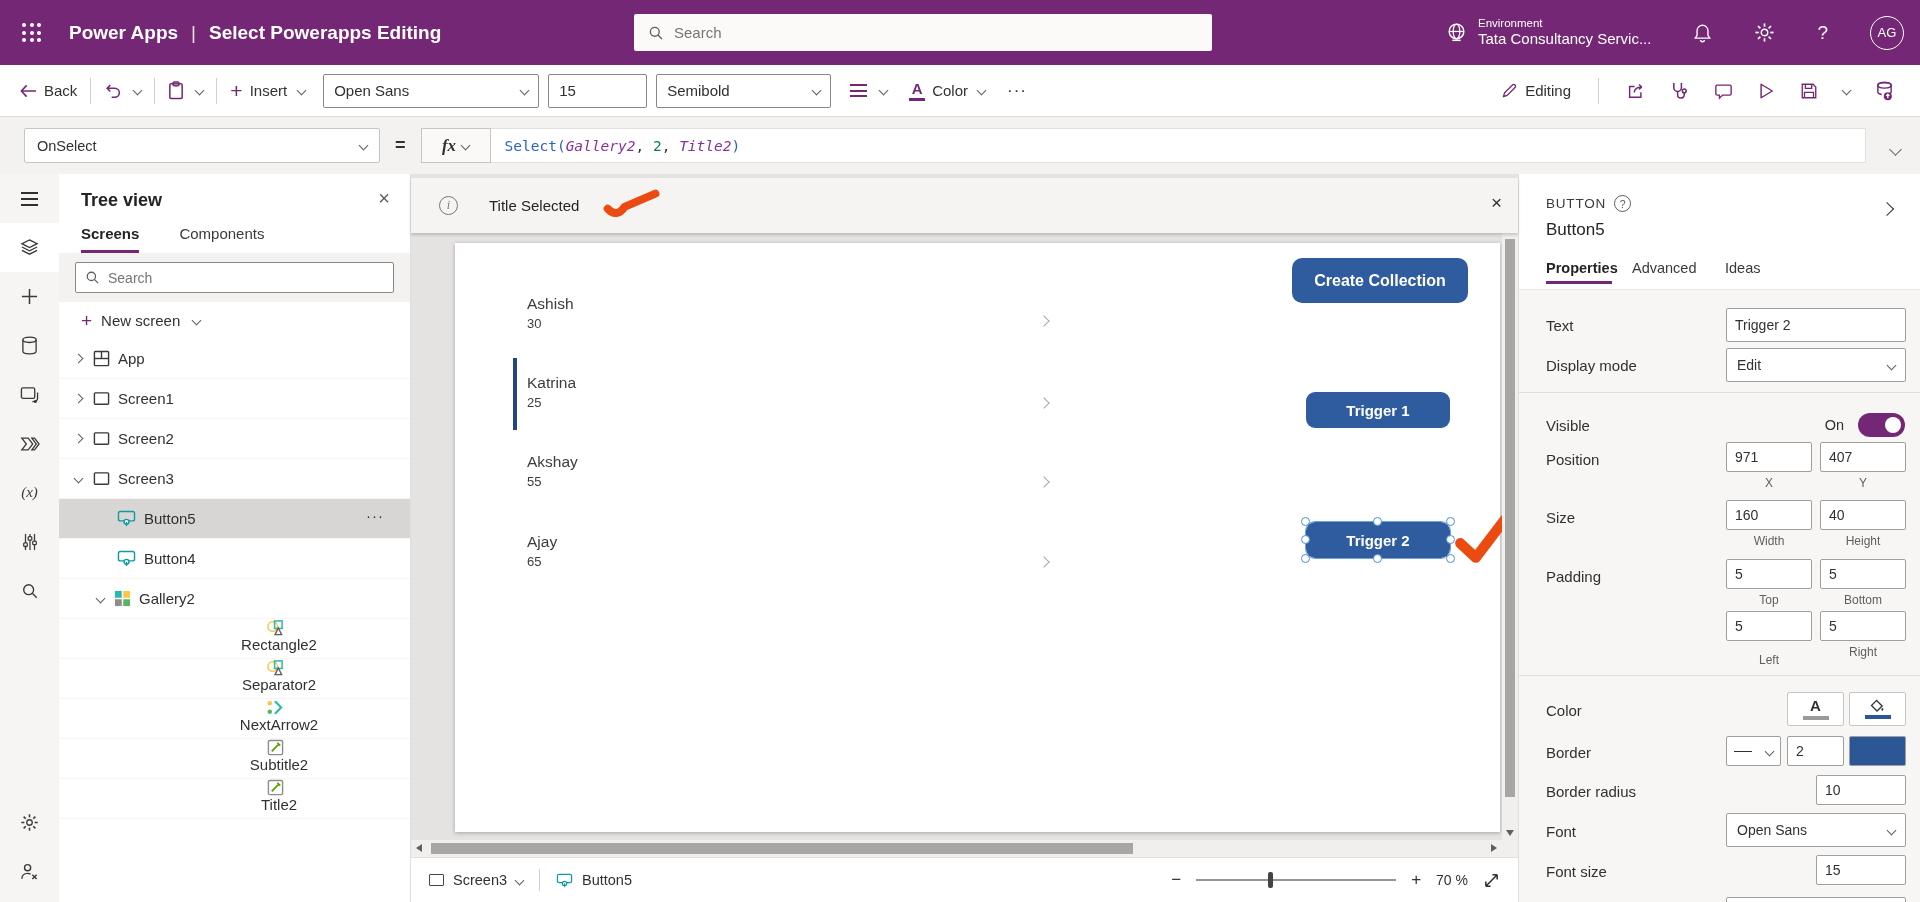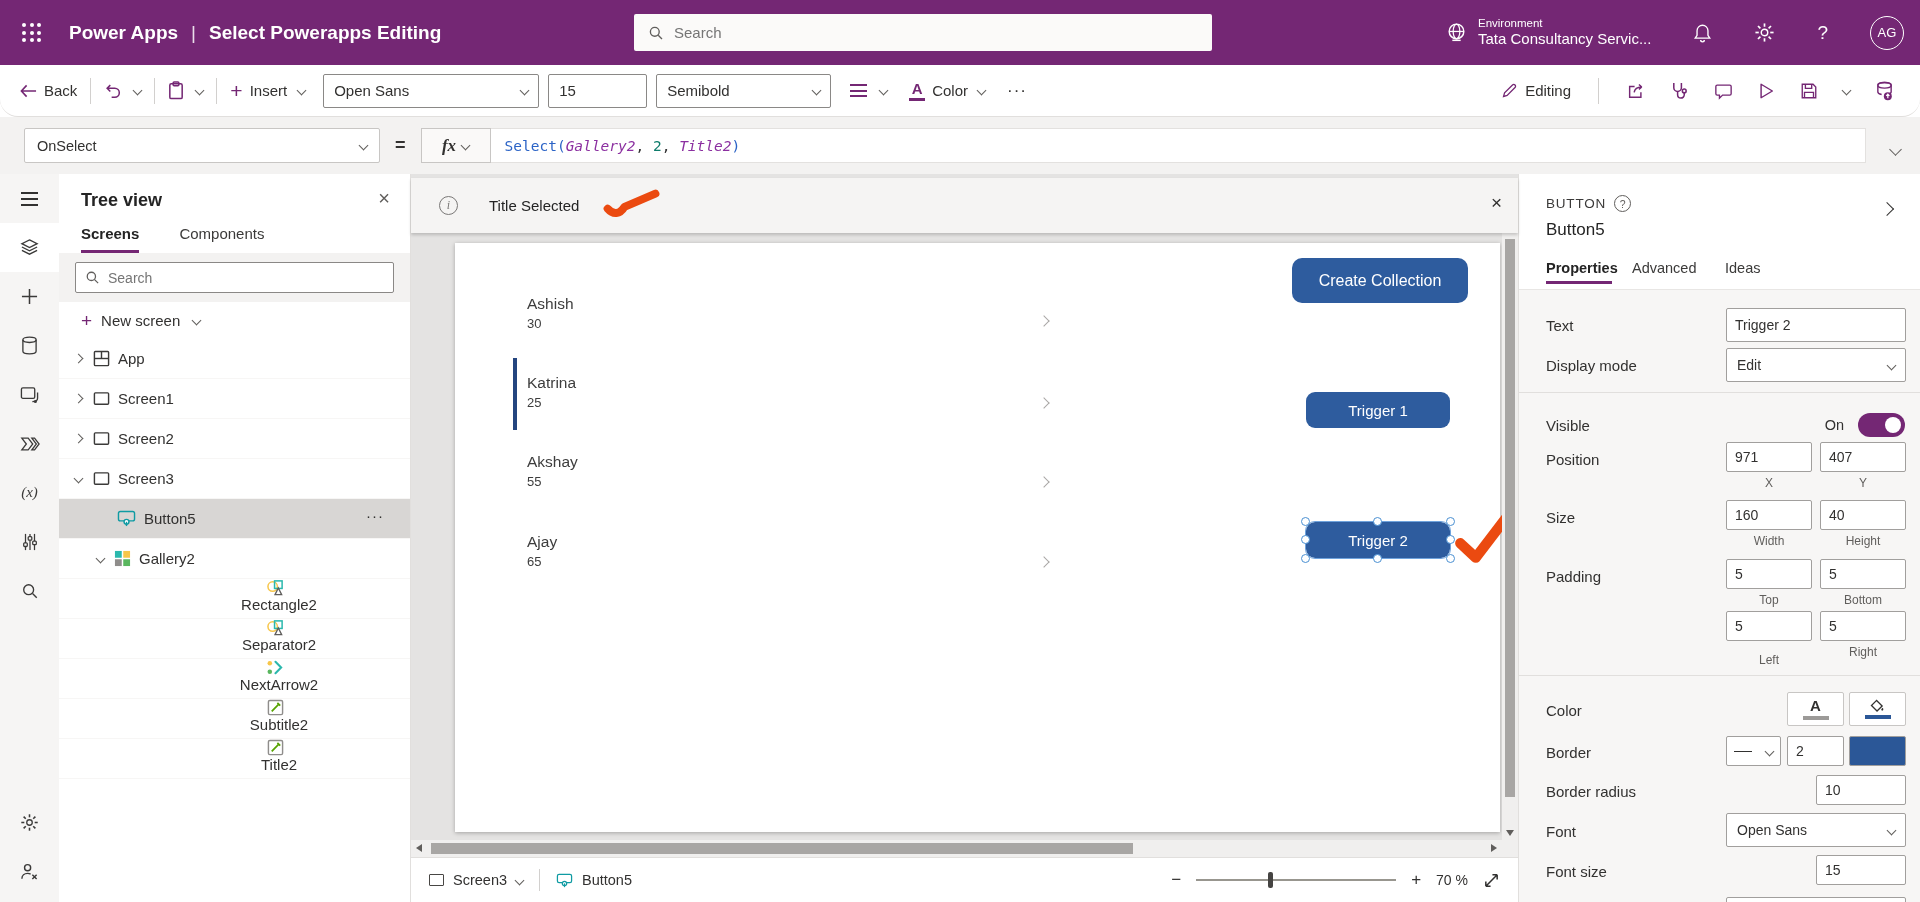--- a/index.html
+++ b/index.html
@@ -25,21 +25,21 @@
   .hdr-right { margin-left:auto; display:flex; align-items:center; gap:42px; margin-right:16px; }
   .env { display:flex; align-items:center; gap:10px; cursor:pointer; }
   .env-txt { display:flex; flex-direction:column; line-height:1.25; }
   .env-lbl { font-size:11.5px; }
   .env-name { font-size:15px; }
   .hdr-btn { cursor:pointer; display:flex; align-items:center; justify-content:center; }
   .help-glyph { font-size:19px; font-weight:400; }
   .avatar { width:34px; height:34px; border:1.6px solid #fff; border-radius:50%; font-size:13px; display:flex; align-items:center; justify-content:center; cursor:pointer; }
 
   
-  .tb { height:52px; background:#fff; border-bottom:1px solid #e1dfdd; display:flex; align-items:center; font-size:15px; flex:0 0 auto;border-radius:18px; }
+  .tb { height:52px; background:#fff; border-bottom:1px solid #e1dfdd; display:flex; align-items:center; font-size:15px; flex:0 0 auto; }
   .tb .grp { display:flex; align-items:center; }
   .tb .it { display:flex; align-items:center; gap:7px; cursor:pointer; color:#323130; }
   .tb .purple { color:#742774; }
   .tb .div { width:1px; height:26px; background:#d2d0ce; margin:0 13px; }
   .tb .box { height:34px; border:1px solid #8a8886; border-radius:2px; background:#fff; display:flex; align-items:center; padding:0 10px; justify-content:space-between; cursor:pointer; }
   .tb input.box { cursor:text; font-size:15px; color:#323130; font-family:"Liberation Sans",sans-serif; outline:none; }
   .tb-right { margin-left:auto; display:flex; align-items:center; gap:25px; margin-right:26px; }
   .alines { display:flex; flex-direction:column; gap:3.5px; }
   .alines i { width:17px; height:2px; background:#742774; display:block; }
   .acolor { display:flex; flex-direction:column; align-items:center; line-height:1; }
@@ -99,21 +99,21 @@
   
   .cvs { flex:1; background:#e4e3e2; display:flex; flex-direction:column; min-width:0; position:relative; }
   .notify { margin-top:4px; height:55px; background:#f5f4f3; box-shadow:0 2px 3px rgba(0,0,0,.18); display:flex; align-items:center; position:relative; z-index:3; }
   .notify .info { margin-left:28px; width:19px; height:19px; border:1.4px solid #7a7877; border-radius:50%; color:#7a7877; font-size:12px; display:flex; align-items:center; justify-content:center; font-family:"Liberation Serif",serif; font-style:italic; }
   .notify .ntxt { margin-left:31px; font-size:15px; color:#242424; }
   .notify .ncheck { margin-left:24px; margin-top:-4px; }
   .notify .nclose { position:absolute; right:16px; top:15px; font-size:19px; color:#323130; cursor:pointer; line-height:1; }
   .viewport { flex:1; position:relative; overflow:hidden; }
   .page { position:absolute; left:44px; top:10px; width:1045px; height:589px; background:#fff; box-shadow:0 1px 4px rgba(0,0,0,.28); }
 
-  .btn-blue { position:absolute; background:#2e5c9e; color:#fff; display:flex; align-items:center; justify-content:center; font-weight:400; cursor:pointer;text-align:right; }
+  .btn-blue { position:absolute; background:#2e5c9e; color:#fff; display:flex; align-items:center; justify-content:center; font-weight:700; cursor:pointer;text-align:right; }
   .cc-btn { left:837px; top:15px; width:176px; height:45px; border-radius:10px; font-size:16px; }
   .t1-btn { left:851px; top:149px; width:144px; height:36px; border-radius:9px; font-size:15px; }
   .t2wrap { position:absolute; left:851px; top:279px; width:144px; height:36px; }
   .t2-btn { left:0; top:0; width:144px; height:36px; border-radius:9px; font-size:15px; outline:1px solid #6fa3dd; }
   .hdl { position:absolute; width:9px; height:9px; background:#fff; border:1.5px solid #4a90d2; border-radius:50%; z-index:2; }
 
   .grow { position:absolute; left:72px; }
   .grow .gname { font-size:15.5px; font-weight:500; color:#3d3d3d; }
   .grow .gval { font-size:13px; color:#3d3d3d; margin-top:3px; }
   .gchev { position:absolute; left:585px; color:#a9a7a5; }
@@ -522,20 +522,30 @@
               <svg width="19" height="17" viewBox="0 0 20 18">
                 <rect x="1.5" y="1.5" width="17" height="10" rx="2" fill="none" stroke="#0f9ba3" stroke-width="1.5"></rect>
                 <circle cx="10" cy="12.5" r="2.6" fill="#fff" stroke="#0f9ba3" stroke-width="1.5"></circle>
                 <line x1="10" y1="12.5" x2="10" y2="17" stroke="#0f9ba3" stroke-width="1.5"></line>
               </svg>
             </span>
           <span class="lbl">Button5</span>
           <span class="dots">···</span>
         </div>
 
+        <div class="trow pxctl">
+          <span class="ic">
+              <svg width="19" height="17" viewBox="0 0 20 18">
+                <rect x="1.5" y="1.5" width="17" height="10" rx="2" fill="none" stroke="#0f9ba3" stroke-width="1.5"></rect>
+                <circle cx="10" cy="12.5" r="2.6" fill="#fff" stroke="#0f9ba3" stroke-width="1.5"></circle>
+                <line x1="10" y1="12.5" x2="10" y2="17" stroke="#0f9ba3" stroke-width="1.5"></line>
+              </svg>
+            </span>
+          <span class="lbl">Button4</span>
+        </div>
 
 
         <div class="trow pxgal">
           <i class="cv"></i>
           <span class="ic tico">
               <svg width="17" height="17" viewBox="0 0 18 18">
                 <rect x="1" y="1" width="7.2" height="7.2" fill="#2bb8ad"></rect>
                 <rect x="9.8" y="1" width="7.2" height="7.2" fill="#f7c64a"></rect>
                 <rect x="1" y="9.8" width="7.2" height="7.2" fill="#8f8d8b"></rect>
                 <rect x="9.8" y="9.8" width="7.2" height="7.2" fill="#59b65e"></rect>

